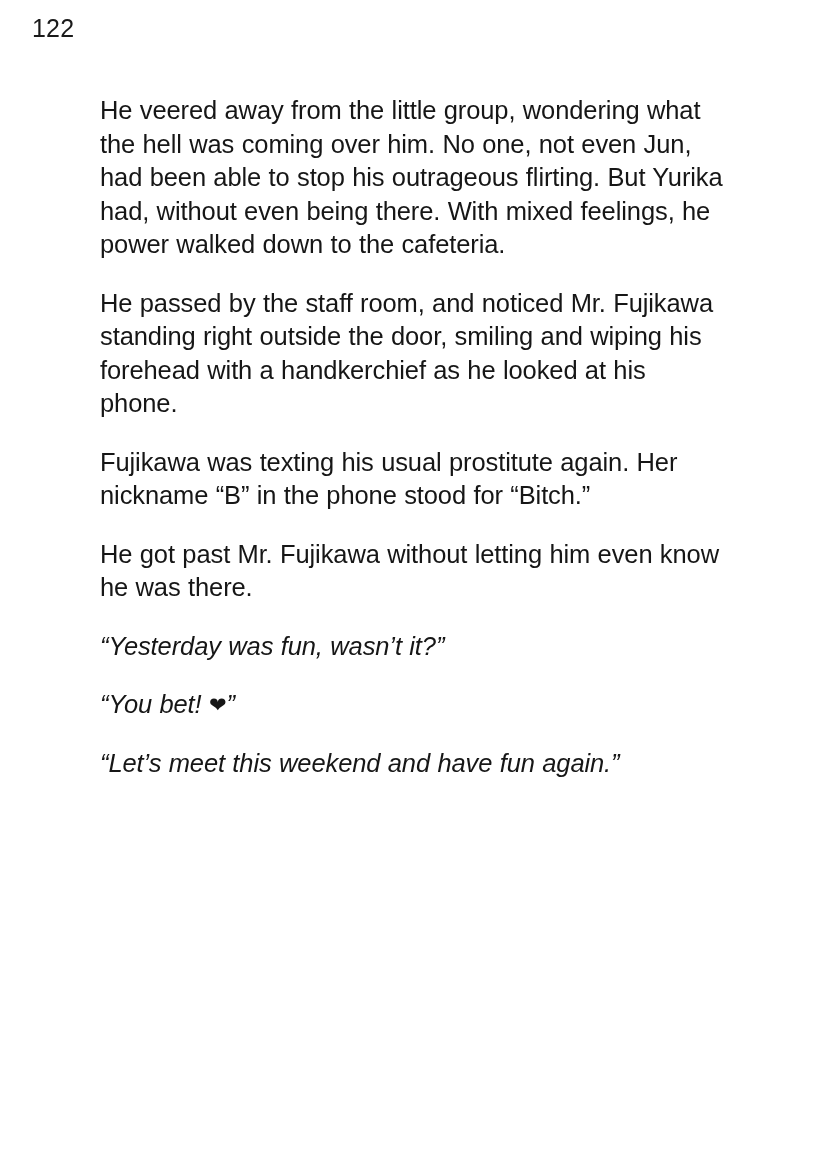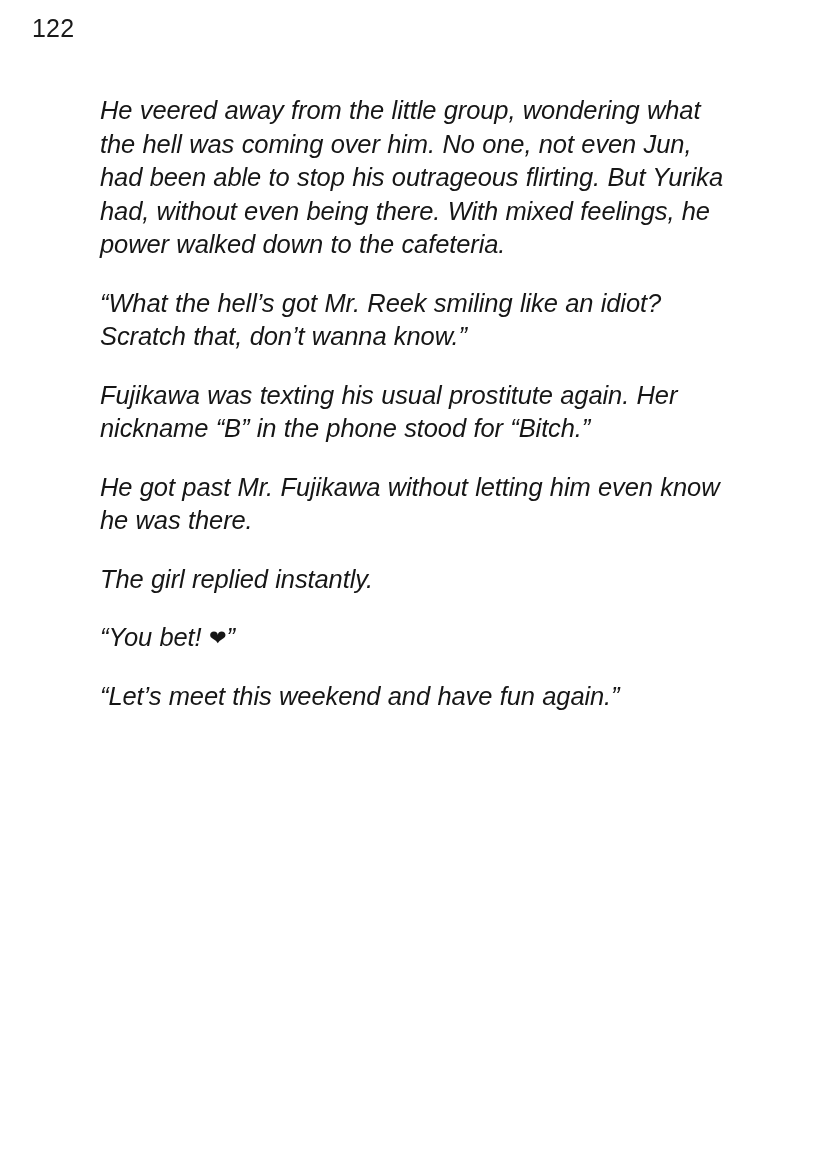--- a/index.html
+++ b/index.html
@@ -35,21 +35,20 @@
     top: 94px;
     width: 630px;
   }
   p {
     margin: 0 0 25px 0;
     font-size: 25.5px;
     line-height: 33.5px;
     letter-spacing: -0.1px;
     color: #161616;
     word-spacing: 0.4px;
-    font-style: italic;
   }
   p.dialogue {
     font-style: italic;
   }
   p:last-child {
     margin-bottom: 16px;
   }
   .heart {
     font-style: normal;
     font-size: 21px;
@@ -60,29 +59,29 @@
 <body>
 
 <div class="page">
 
   <div class="folio">122</div>
 
   <div class="text-column">
 
     <p>He veered away from the little group, wondering what the hell was coming over him. No one, not even Jun, had been able to stop his outrageous flirting. But Yurika had, without even being there. With mixed feelings, he power walked down to the cafeteria.</p>
 
+    <p>He passed by the staff room, and noticed Mr. Fujikawa standing right outside the door, smiling and wiping his forehead with a handkerchief as he looked at his phone.</p>
 
-    <p class="dialogue">“What the hell’s got Mr. Reek smiling like an idiot? Scratch that, don’t wanna know.”</p>
 
     <p>Fujikawa was texting his usual prostitute again. Her nickname “B” in the phone stood for “Bitch.”</p>
 
     <p>He got past Mr. Fujikawa without letting him even know he was there.</p>
 
+    <p class="dialogue">“Yesterday was fun, wasn’t it?”</p>
 
-    <p>The girl replied instantly.</p>
 
     <p class="dialogue"><span>“You bet! </span><span class="heart">❤</span><span>”</span></p>
 
 
     <p class="dialogue">“Let’s meet this weekend and have fun again.”</p>
 
   </div>
 </div>
 
 </body></html>

